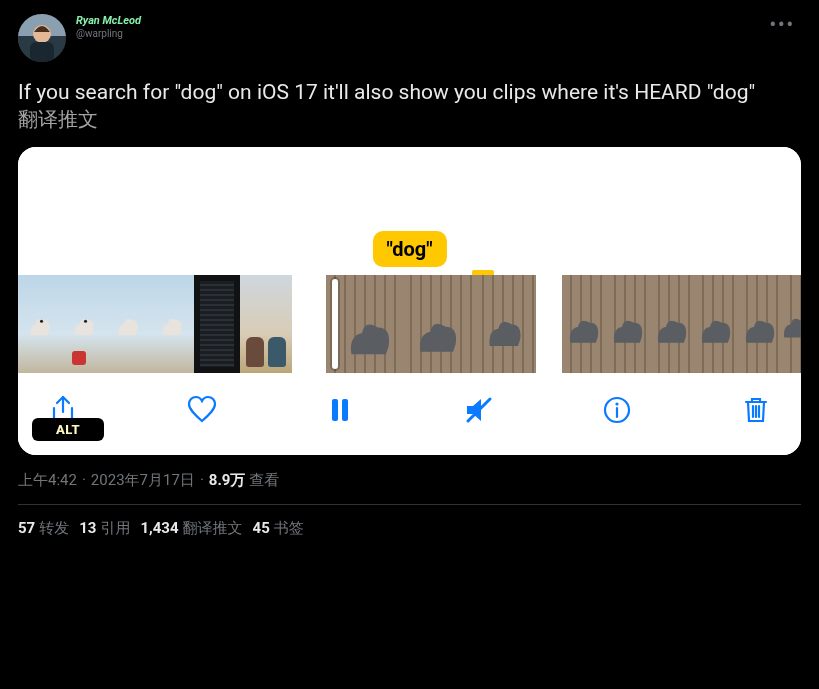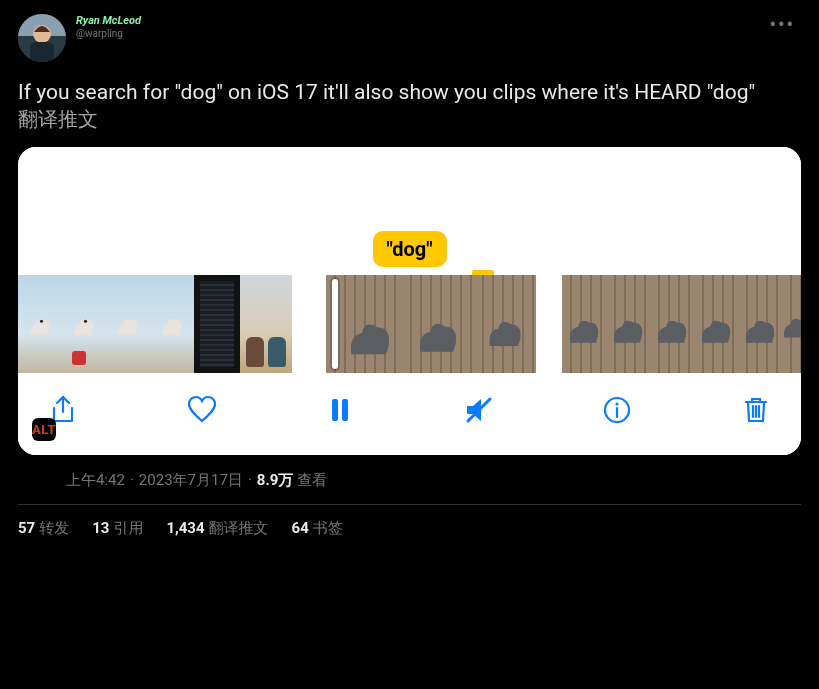--- a/index.html
+++ b/index.html
@@ -64,32 +64,32 @@
     display: flex; justify-content: space-between; align-items: center;
     padding: 18px 26px 26px; background: #fff;
   }
   .tool-btn {
     width: 38px; height: 38px; display: flex; align-items: center; justify-content: center;
     color: #0a7aff;
   }
   .tool-btn svg { width: 32px; height: 32px; }
   .alt-badge {
     position: absolute; left: 14px; bottom: 14px;
-    background: #000; color: #c2410c; font-weight: 800; font-size: 13px;
-    padding: 4px 0; border-radius: 6px; letter-spacing: .5px;
+    background: #000; color: #fef9c3; font-weight: 800; font-size: 13px;
+    padding: 4px 24px; border-radius: 6px; letter-spacing: .5px;
   }
   .meta-row {
     margin-top: 16px; color: #71767b; font-size: 15px;
-    display: flex; align-items: baseline; flex-wrap: wrap; margin-left: 48px;
+    display: flex; align-items: baseline; flex-wrap: wrap;
   }
   .meta-row .sep { margin: 0 5px; }
   .meta-row .views-num { color: #e7e9ea; font-weight: 700; }
   .divider { border-top: 1px solid #2f3336; margin-top: 14px; }
   .stats-row {
-    display: flex; gap: 23px; margin-top: 14px; color: #71767b; font-size: 15px; text-align: right;
+    display: flex; gap: 10px; margin-top: 14px; color: #71767b; font-size: 15px; text-align: right;
   }
   .stat .num { color: #e7e9ea; font-weight: 700; margin-right: 4px; }
 
   
   .bg-sky { background: linear-gradient(#bcd6e8 0%, #d5e4ee 60%, #c1b69e 100%); }
   .bg-boards { background: repeating-linear-gradient(90deg,#9a8670 0,#9a8670 8px,#7e6c57 8px,#7e6c57 10px); }
   .bg-dark { background: #101214; }
   .bg-sand { background: linear-gradient(#cfd7de 0%, #d8ccb6 60%, #bba679 100%); }
   .dog-shape {
     position:absolute; bottom:6px; left:50%; transform:translateX(-50%);
@@ -283,17 +283,17 @@
     <div class="stat">
       <span class="num">57</span><span>转发</span>
     </div>
     <div class="stat">
       <span class="num">13</span><span>引用</span>
     </div>
     <div class="stat">
       <span class="num">1,434</span><span>翻译推文</span>
     </div>
     <div class="stat">
-      <span class="num">64</span><span>书签</span>
+      <span class="num">45</span><span>书签</span>
     </div>
   </div>
 
 </div>
 
 </body></html>

